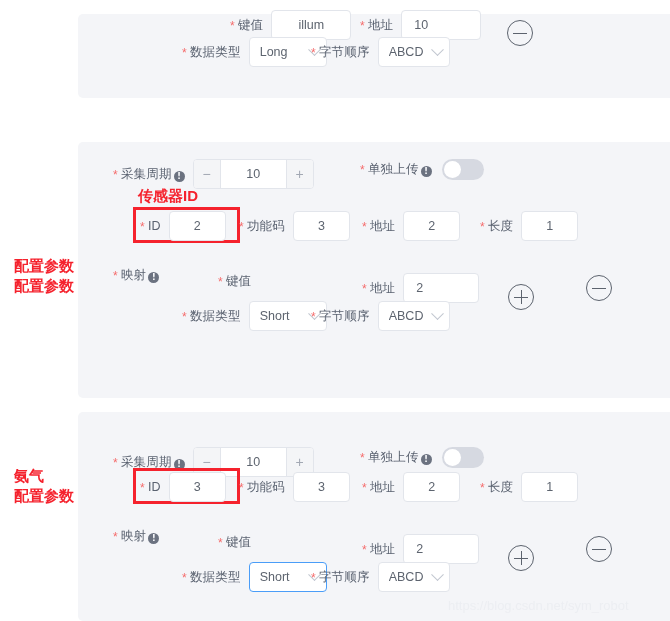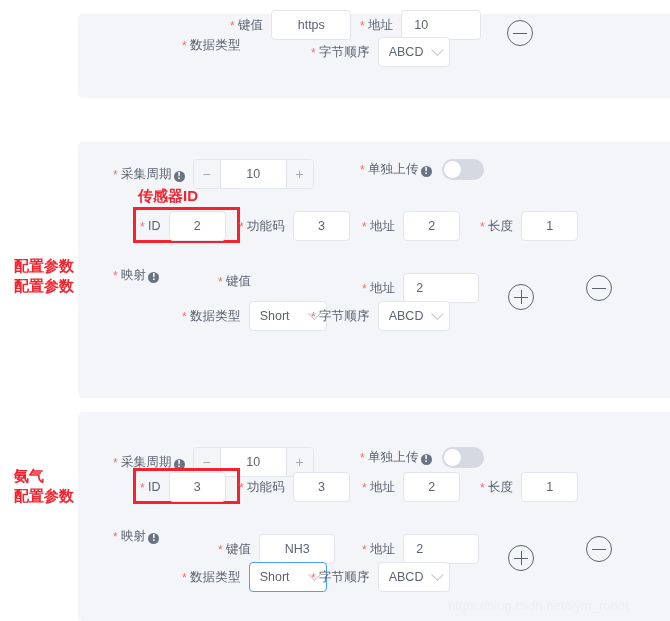--- a/index.html
+++ b/index.html
@@ -159,33 +159,37 @@
 </head>
 <body>
 
 <div id="root">
 
   <div class="panel panel-top"></div>
 
   <div class="row" style="top:10px; left:230px;">
     <span class="lbl"><span class="req">*</span><span>键值</span></span>
     <div class="field" style="width:80px;">
-        <span>https</span>
+        <span>illum</span>
       </div>
   </div>
 
   <div class="row" style="top:10px; left:360px;">
     <span class="lbl"><span class="req">*</span><span>地址</span></span>
     <div class="field" style="width:80px; justify-content:flex-start; padding-left:12px;">
         <span>10</span>
       </div>
   </div>
 
   <div class="row" style="top:37px; left:182px;">
     <span class="lbl"><span class="req">*</span><span>数据类型</span></span>
+    <div class="field select" style="width:78px;">
+      <span class="sel-val">Long</span>
+      <span class="caret"></span>
+    </div>
   </div>
 
   <div class="row" style="top:37px; left:311px;">
     <span class="lbl"><span class="req">*</span><span>字节顺序</span></span>
     <div class="field select" style="width:72px;">
       <span class="sel-val">ABCD</span>
       <span class="caret"></span>
     </div>
   </div>
 
@@ -331,23 +335,20 @@
         <span>1</span>
       </div>
   </div>
 
   <div class="row" style="top:528px; left:113px;">
     <span class="lbl"><span class="req">*</span><span>映射</span><span class="info-ico">!</span></span>
   </div>
 
   <div class="row" style="top:534px; left:218px;">
     <span class="lbl"><span class="req">*</span><span>键值</span></span>
-    <div class="field" style="width:76px;">
-        <span>NH3</span>
-      </div>
   </div>
 
   <div class="row" style="top:534px; left:362px;">
     <span class="lbl"><span class="req">*</span><span>地址</span></span>
     <div class="field" style="width:76px; justify-content:flex-start; padding-left:12px;">
         <span>2</span>
       </div>
   </div>
 
   <div class="row" style="top:562px; left:182px;">

